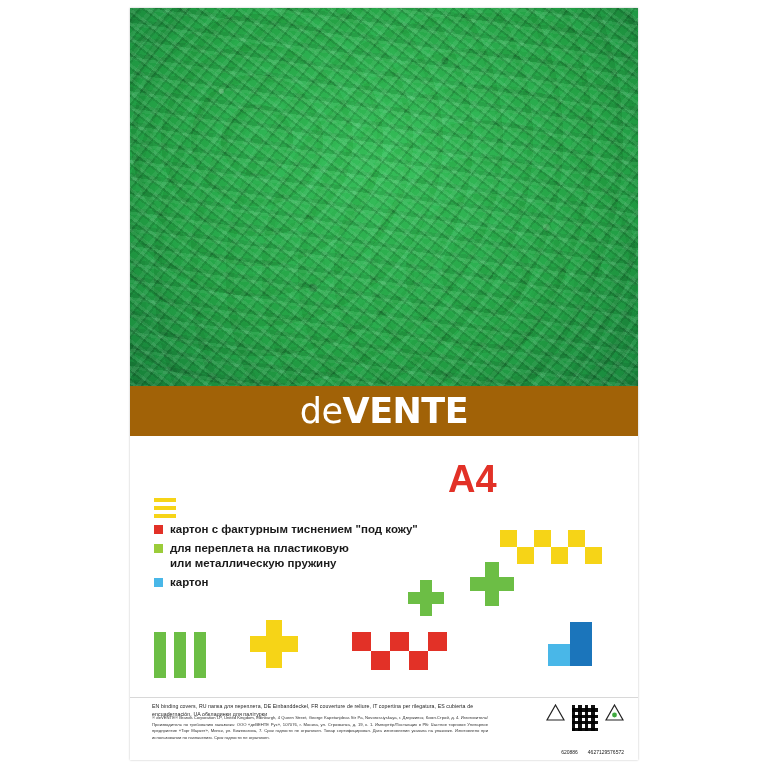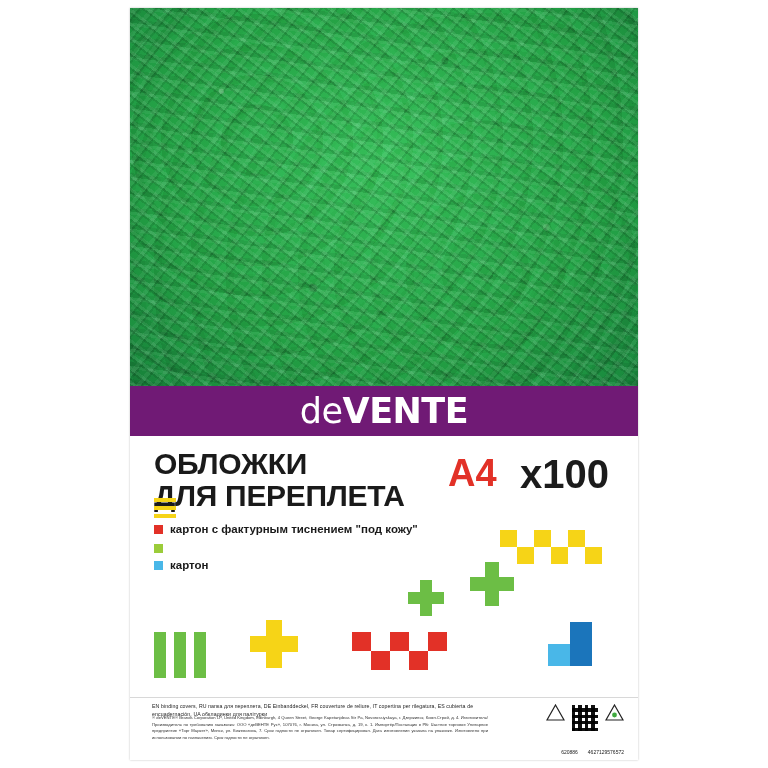--- a/index.html
+++ b/index.html
@@ -58,21 +58,21 @@
     mix-blend-mode: overlay;
   }
 
   
   .brand-band {
     position: absolute;
     left: 0;
     top: 378px;
     width: 508px;
     height: 50px;
-    background: #701a75;
+    background: #a16207;
     display: flex;
     align-items: center;
     justify-content: center;
   }
   .brand-logo {
     color: #ffffff;
     font-size: 35px;
     letter-spacing: -0.5px;
     line-height: 1;
     font-family: "DejaVu Sans", sans-serif;
@@ -105,21 +105,21 @@
     font-size: 30px;
     font-weight: 700;
     color: #1a1a1a;
     line-height: 1.08;
     letter-spacing: -0.3px;
   }
 
   .format-badge {
     position: absolute;
     left: 318px;
-    top: 18px;
+    top: 24px;
     font-size: 38px;
     font-weight: 700;
     color: #e23127;
     line-height: 1;
   }
   .qty-badge {
     position: absolute;
     left: 390px;
     top: 18px;
     font-size: 40px;
@@ -243,41 +243,38 @@
   <div class="package">
 
     <div class="cover-photo"></div>
 
     <div class="brand-band">
       <div class="brand-logo"><span class="de">de</span><span class="vente">VENTE</span></div>
     </div>
 
     <div class="info-area">
 
-      <div class="title-block">
-        <div class="title-line">ОБЛОЖКИ</div>
-        <div class="title-line">ДЛЯ ПЕРЕПЛЕТА</div>
-      </div>
 
       <div class="dashes">
         <div class="dash"></div>
         <div class="dash"></div>
         <div class="dash"></div>
       </div>
 
       <div class="format-badge">A4</div>
-      <div class="qty-badge">x100</div>
 
       <div class="features">
         <div class="feature">
           <span class="bullet" style="background:#e23127"></span>
           <span class="feature-text">картон с фактурным тиснением "под кожу"</span>
         </div>
         <div class="feature">
           <span class="bullet" style="background:#9bcc3a"></span>
+          <span class="feature-text" style="white-space:pre-line">для переплета на пластиковую
+или металлическую пружину</span>
         </div>
         <div class="feature">
           <span class="bullet" style="background:#49b7e8"></span>
           <span class="feature-text">картон</span>
         </div>
       </div>
 
       <div class="deco" style="left:370px; top:94px; width:120px; height:36px;">
         <span class="px" style="left:0px;  top:0px;  width:17px;height:17px;background:#f6d417;"></span>
         <span class="px" style="left:17px; top:17px; width:17px;height:17px;background:#f6d417;"></span>

